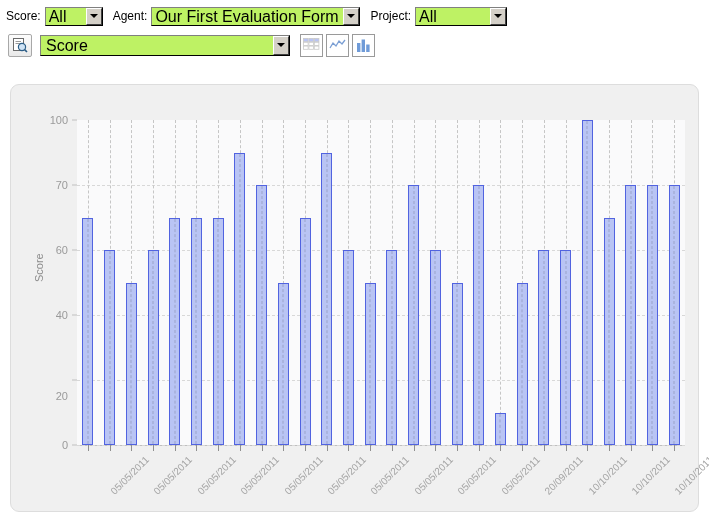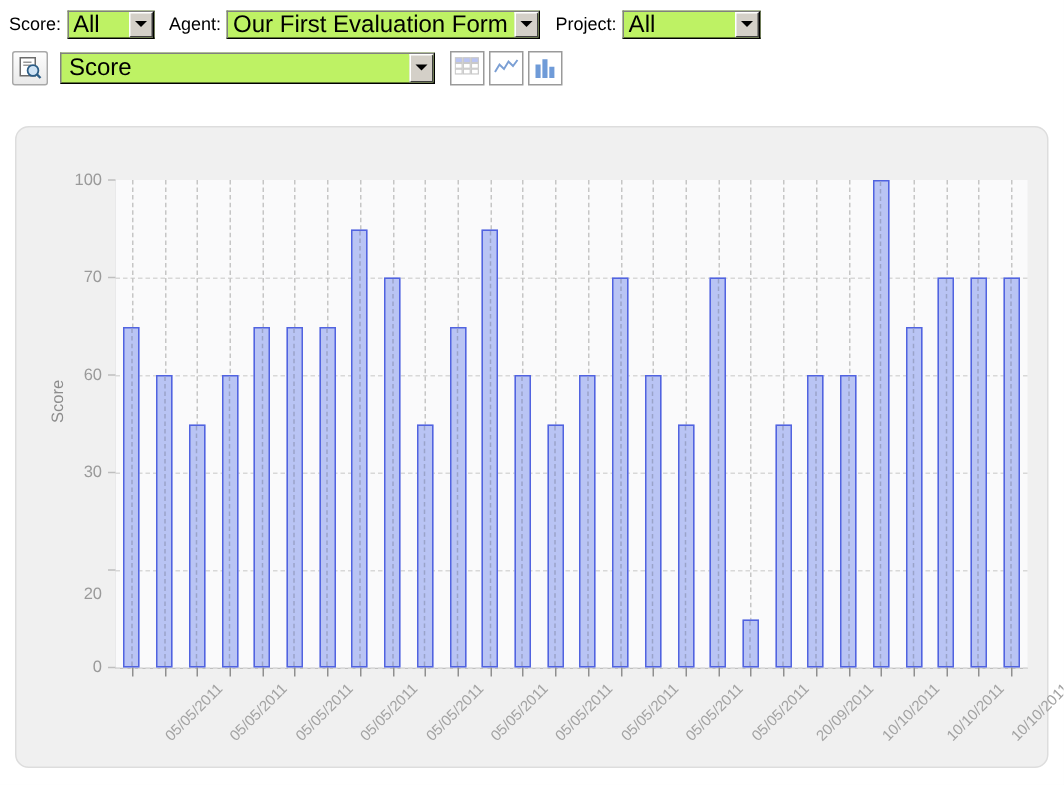--- a/index.html
+++ b/index.html
@@ -338,21 +338,21 @@
     <div class="x-axis-line"></div>
 
     <div class="plot-area" id="plot-area">
         <div class="gridline-h" style="top: 325px;"></div>
         <div class="ytick" style="top: 325px;">0</div>
         <div class="ytick-mark" style="top: 325px;"></div>
         <div class="gridline-h" style="top: 260px;"></div>
         <div class="ytick" style="top: 276px;">20</div>
         <div class="ytick-mark" style="top: 260px;"></div>
         <div class="gridline-h" style="top: 195px;"></div>
-        <div class="ytick" style="top: 195px;">30</div>
+        <div class="ytick" style="top: 195px;">40</div>
         <div class="ytick-mark" style="top: 195px;"></div>
         <div class="gridline-h" style="top: 130px;"></div>
         <div class="ytick" style="top: 130px;">60</div>
         <div class="ytick-mark" style="top: 130px;"></div>
         <div class="gridline-h" style="top: 65px;"></div>
         <div class="ytick" style="top: 65px;">70</div>
         <div class="ytick-mark" style="top: 65px;"></div>
         <div class="ytick" style="top: 0px;">100</div>
         <div class="ytick-mark" style="top: 0px;"></div>
         <div class="gridline-v" style="left: 10.8571px;"></div>

